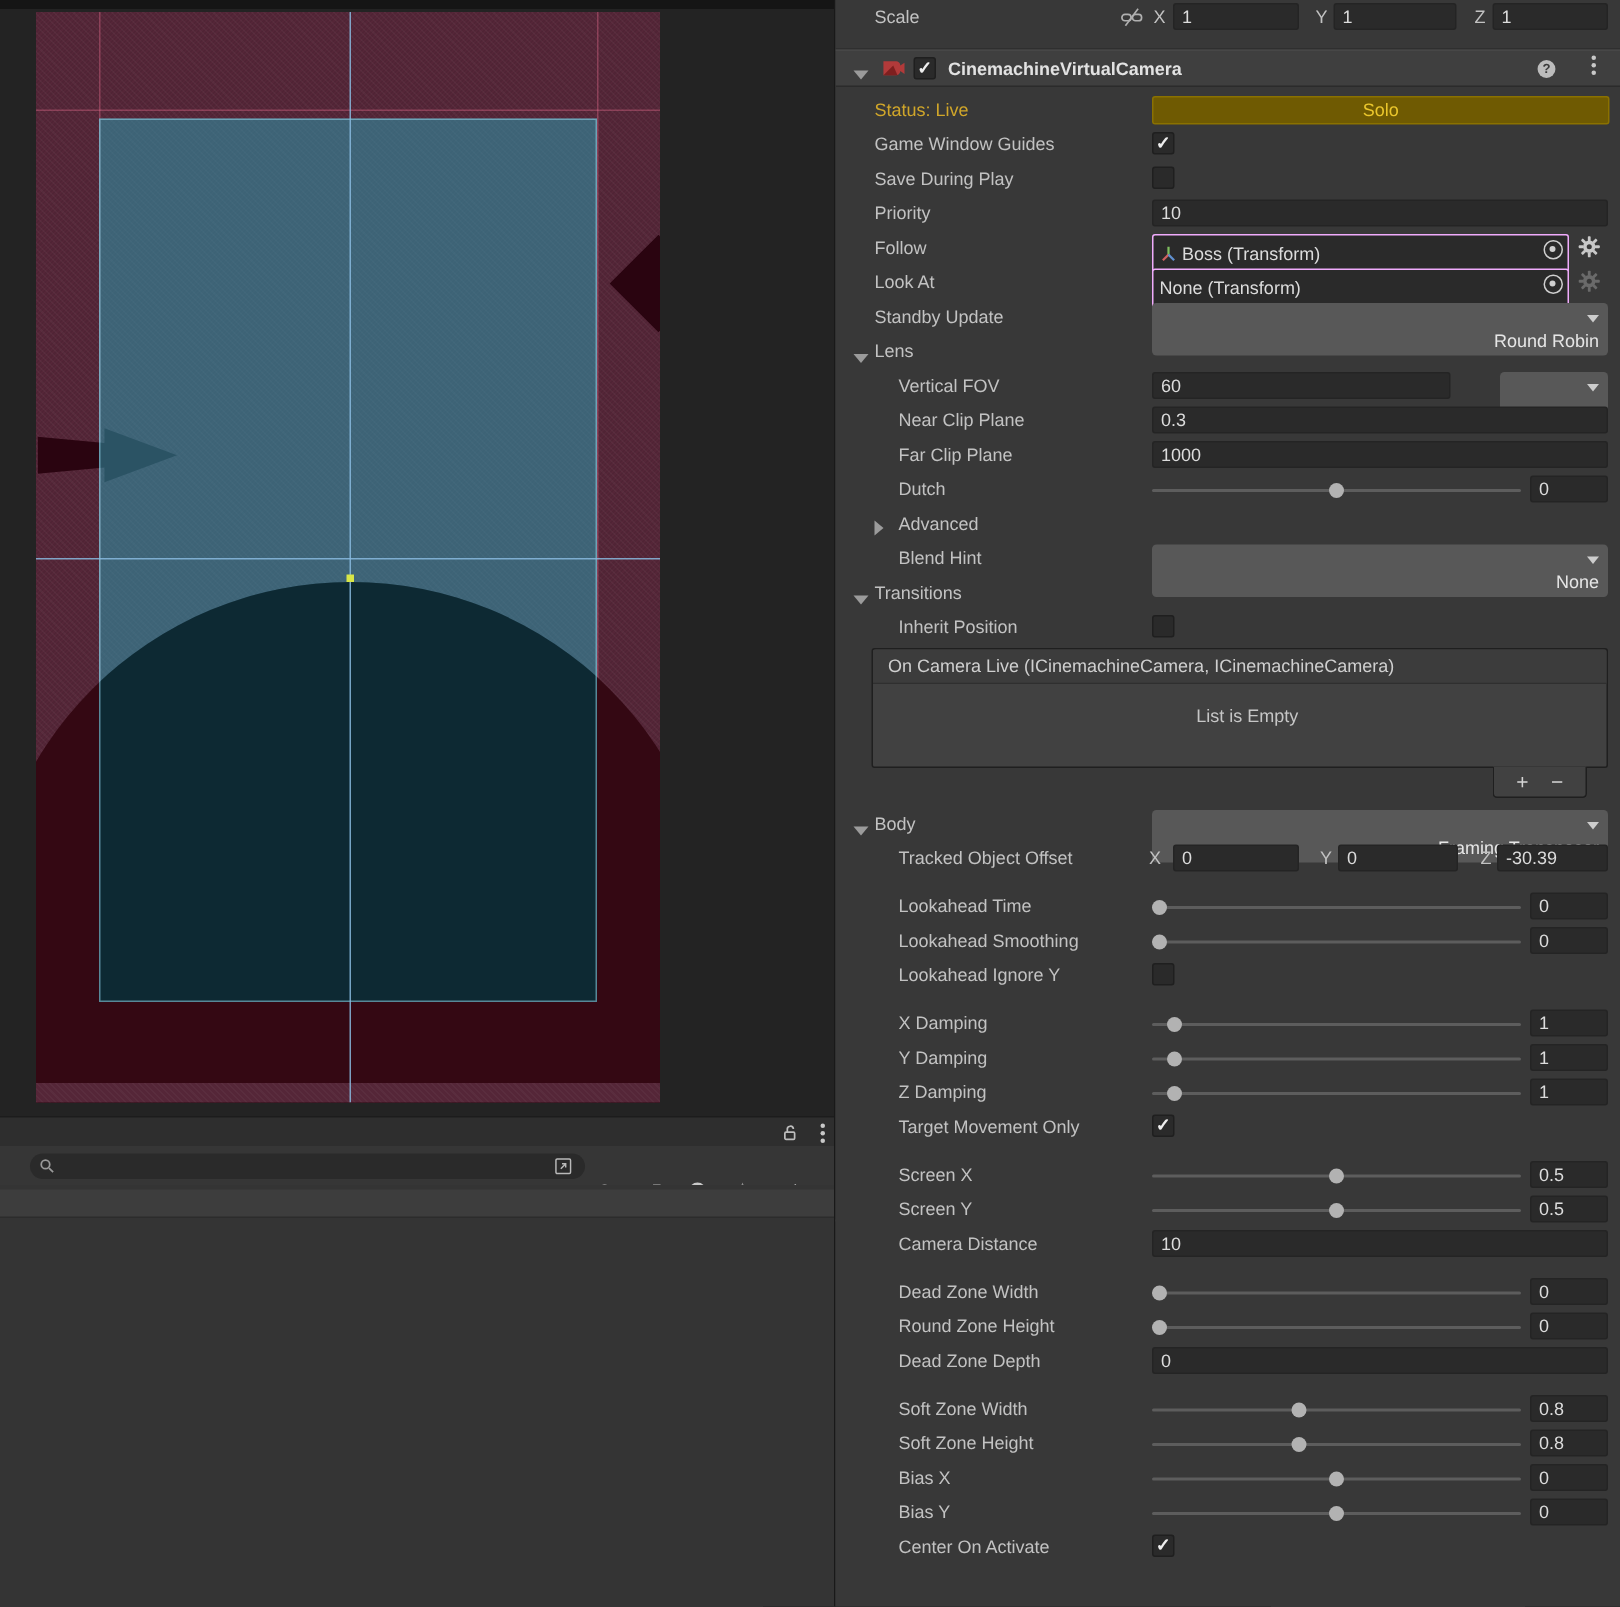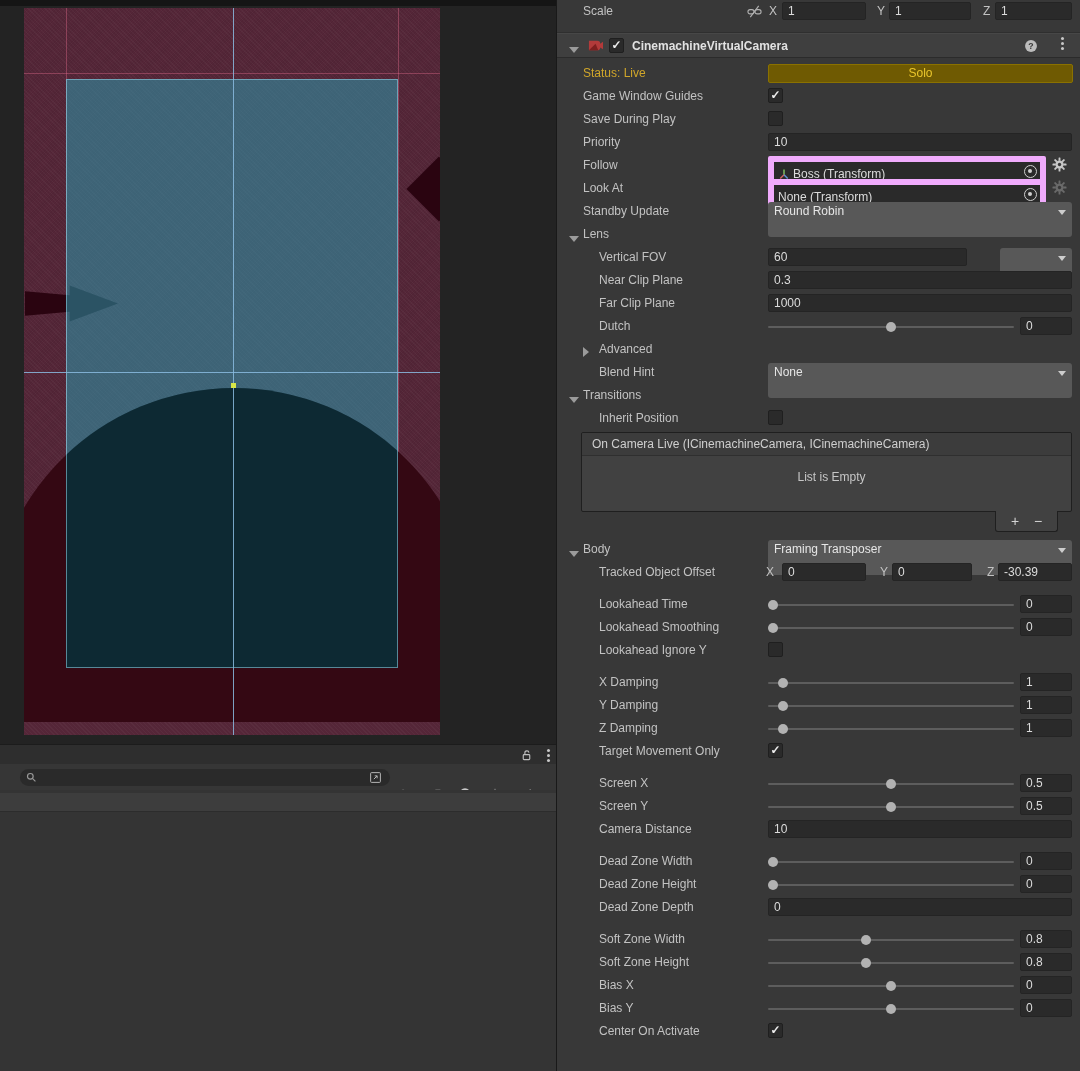--- a/index.html
+++ b/index.html
@@ -60,21 +60,21 @@
   #bottom-panel{position:absolute;left:0;top:790px;width:556px;height:281px;background:#343434;}
   #bottom-panel .band{position:absolute;left:0;top:3px;width:556px;height:19px;background:#3d3d3d;border-bottom:1px solid #2c2c2c;}
 
   
   .irow{position:relative;height:23px;}
   .lbl{position:absolute;left:26px;top:4px;color:var(--label);white-space:nowrap;}
   .lbl.ind{left:42px;}
   .fld{position:absolute;top:2px;height:18px;background:var(--field);border:1px solid #242424;border-radius:2px;
        color:var(--field-text);line-height:16px;padding:0 5px;overflow:hidden;white-space:nowrap;}
   .dd{position:absolute;top:2px;height:35px;background:var(--dd);border-radius:3px;color:var(--dd-text);
-      line-height:18px;padding:0 6px;}
+      line-height:18px;padding:16px 6px;text-align:right;}
   .dd .caret, .caret{position:absolute;right:6px;top:8px;width:0;height:0;border-left:4px solid transparent;
       border-right:4px solid transparent;border-top:5px solid #cdcdcd;}
   .cb{position:absolute;left:211px;top:3px;width:15px;height:15px;background:#2a2a2a;border:1px solid #1f1f1f;
       border-radius:2px;color:#eee;font-size:12px;font-weight:bold;line-height:13px;text-align:center;}
   .track{position:absolute;left:211px;top:11px;width:246px;height:2px;background:var(--track);border-radius:1px;}
   .knob{position:absolute;top:-4px;width:10px;height:10px;border-radius:50%;background:var(--knob);}
   .sval{left:463px;width:52px;}
   .tri{display:inline-block;width:0;height:0;}
   .tri.open{border-left:5px solid transparent;border-right:5px solid transparent;border-top:6px solid #9b9b9b;}
   .tri.closed{border-top:5px solid transparent;border-bottom:5px solid transparent;border-left:6px solid #9b9b9b;}
@@ -93,21 +93,21 @@
   .evbox{position:relative;height:108px;}
   .evframe{position:absolute;left:24px;top:2px;width:491px;height:80px;border:1px solid #1f1f1f;background:#414141;border-radius:2px;}
   .evhead{height:23px;background:#3c3c3c;border-bottom:1px solid #2f2f2f;color:#cfcfcf;line-height:22px;padding-left:10px;
           border-radius:2px 2px 0 0;white-space:nowrap;overflow:hidden;}
   .evempty{color:#c6c6c6;padding:14px 0 0 10px;text-align:center;}
   .evfoot{position:absolute;left:438px;top:81px;width:63px;height:21px;background:#414141;border:1px solid #1f1f1f;border-top:none;
           border-radius:0 0 3px 3px;display:flex;align-items:center;justify-content:space-evenly;color:#d4d4d4;font-size:14px;}
   .evfoot span{cursor:default;line-height:18px;}
   .solo-btn{position:absolute;left:211px;top:2px;width:305px;height:19px;background:var(--gold-bg);
             border:1px solid #8a7100;border-radius:2px;color:var(--gold-btn-text);text-align:center;line-height:17px;}
-  .objfld{position:absolute;left:211px;top:2px;width:278px;height:18px;background:var(--field);border:6px solid #f0abfc;
+  .objfld{position:absolute;left:211px;top:2px;width:278px;height:18px;background:var(--field);border:1px solid #f0abfc;
           border-radius:2px;color:var(--field-text);line-height:16px;padding:12px 4px;display:flex;align-items:center;gap:3px;}
   .gearwrap{position:absolute;left:495px;top:3px;width:16px;height:16px;}
   svg{display:block;}
 </style>
 </head>
 <body>
 
 <div id="left">
   <div id="scene-top-strip"></div>
   <div id="scene-viewport">
@@ -447,21 +447,21 @@
       </div>
       <div class="gap"></div>
       <div class="irow">
         <span class="lbl ind">Dead Zone Width</span>
         <div class="track">
             <span class="knob" style="left:0px"></span>
         </div>
           <div class="fld sval">0</div>
       </div>
       <div class="irow">
-        <span class="lbl ind">Dead Zone Height</span>
+        <span class="lbl ind">Round Zone Height</span>
         <div class="track">
             <span class="knob" style="left:0px"></span>
         </div>
           <div class="fld sval">0</div>
       </div>
       <div class="irow">
         <span class="lbl ind">Dead Zone Depth</span>
         <div class="fld" style="left:211px;width:304px">0</div>
       </div>
       <div class="gap"></div>

